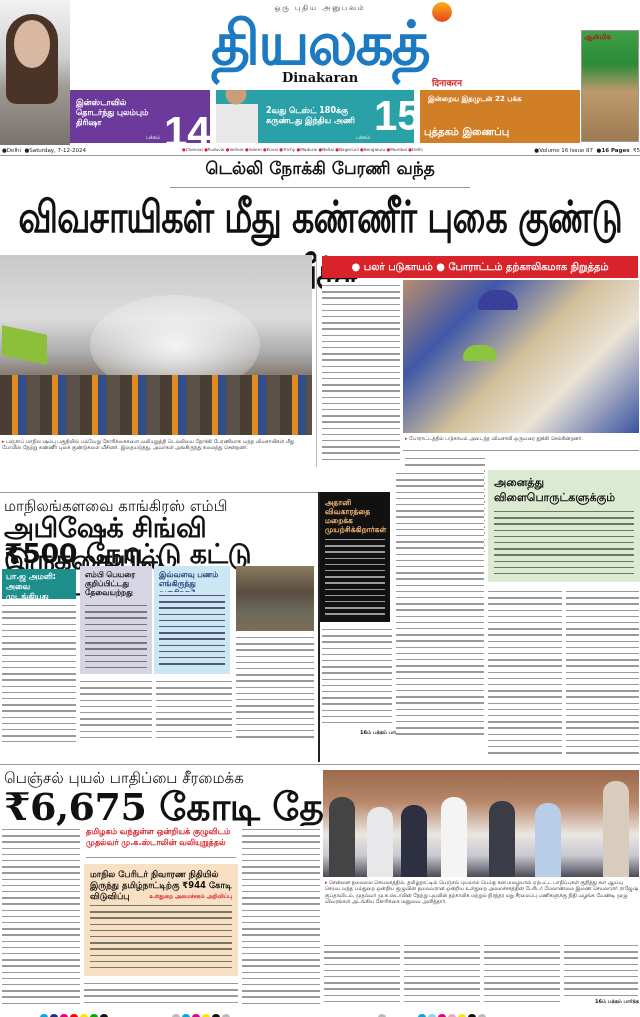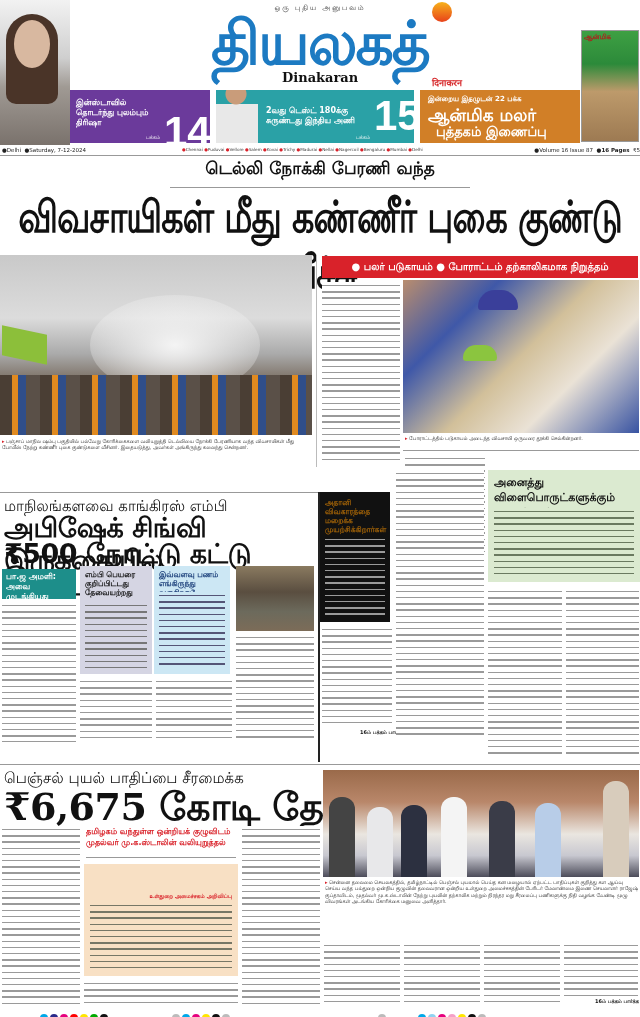--- a/index.html
+++ b/index.html
@@ -37,21 +37,21 @@
 .photo1 .smoke{position:absolute;left:90px;top:40px;width:170px;height:100px;border-radius:50%;background:radial-gradient(#f4f4f4,rgba(230,230,230,0))}
 .photo1 .flag1{position:absolute;left:2px;top:75px;width:45px;height:30px;background:#8cbf3a;transform:skewY(12deg)}
 .photo1 .crowd{position:absolute;left:0;bottom:0;width:312px;height:60px;background:repeating-linear-gradient(90deg,#4a3e34 0 12px,#e08a20 12px 18px,#2f4e8a 18px 26px,#5a5048 26px 40px)}
 .photo2{left:403px;top:280px;width:236px;height:153px;background:linear-gradient(135deg,#b98d6e 0,#3f58a8 25%,#d2c09a 50%,#eae2d6 70%,#3853a2 100%)}
 .photo2 .turban{position:absolute;left:75px;top:10px;width:40px;height:20px;border-radius:20px 20px 4px 4px;background:#3a3f9a}
 .photo2 .green{position:absolute;left:60px;top:65px;width:34px;height:16px;border-radius:16px 16px 4px 4px;background:#8bc53f}
 .cap{font-size:5px;line-height:6.4px;color:#222}
 .cap .arr{color:#d9222a}
 .boxgreen{left:488px;top:470px;width:152px;height:112px;background:#dbead0}
 .boxgreen .h{position:absolute;left:6px;top:5px;width:140px;font-size:11px;line-height:15px;font-weight:bold;color:#111}
-.boxblack{left:320px;top:492px;width:70px;height:130px;background:#111;color:#a16207}
+.boxblack{left:320px;top:492px;width:70px;height:130px;background:#111;color:#fdba74}
 .boxblack .h{position:absolute;left:5px;top:6px;width:62px;font-size:7.5px;line-height:9px;font-weight:bold}
 .boxblack .b{position:absolute;left:5px;top:44px;width:60px;height:80px;background:repeating-linear-gradient(#111 0 3px,#9a9a9a 3px 4.4px,#111 4.4px 6.2px)}
 .kicker2{left:4px;top:497px;font-size:15px;color:#111}
 .head2{left:4px;width:315px;font-size:27px;font-weight:bold;color:#111;letter-spacing:-0.5px;line-height:32px}
 .tealbox{left:2px;top:569px;width:74px;height:30px;background:#1d8e8a;color:#fff;font-size:8px;font-weight:bold;line-height:10px;padding:3px 4px}
 .greybox{left:80px;top:566px;width:72px;height:108px;background:#d5d5e3}
 .bluebox{left:154px;top:566px;width:76px;height:108px;background:#cce7f4}
 .greybox .h,.bluebox .h{position:absolute;left:5px;top:4px;width:64px;font-size:7.5px;line-height:9px;font-weight:bold;color:#111}
 .bluebox .h{color:#1b3f7a}
 .parl{left:236px;top:566px;width:78px;height:65px;background:linear-gradient(180deg,#8a7a60 0,#5a4e40 40%,#6c6a5c 70%,#7c6c58 100%)}
@@ -86,22 +86,21 @@
   <div class="pg" style="left:76px;top:44px">பக்கம்</div>
 </div>
 <div class="abs promo p2">
   <div class="cricketer"></div>
   <div class="t" style="left:50px;top:16px;width:90px">2வது டெஸ்ட் 180க்கு சுருண்டது இந்திய அணி</div>
   <div class="num" style="left:158px;top:4px">15</div>
   <div class="pg" style="left:140px;top:44px">பக்கம்</div>
 </div>
 <div class="abs promo p3">
   <div class="t" style="left:8px;top:4px;width:150px;font-size:7px">இன்றைய இதழுடன் 22 பக்க</div>
-  <div class="t" style="left:8px;top:15px;width:150px;font-size:17px;line-height:20px">ஆன்மிக மலர்</div>
-  <div class="t" style="left:16px;top:37px;width:150px;font-size:13px">புத்தகம் இணைப்பு</div>
+  <div class="t" style="left:4px;top:37px;width:150px;font-size:10px">புத்தகம் இணைப்பு</div>
 </div>
 <div class="abs mag">
   <div class="mt">ஆன்மிக</div>
 </div>
 
 <div class="abs dateline" style="left:2px;width:180px">
   <span>●</span><span>Delhi</span>
   <span>&nbsp;●</span><span>Saturday, 7-12-2024</span>
 </div>
 <div class="abs dateline" id="editions" style="left:182px;width:290px;font-size:4.2px;color:#444"><span><span style="color:#d9222a">●</span>Chennai&nbsp;</span><span><span style="color:#d9222a">●</span>Puduvai&nbsp;</span><span><span style="color:#d9222a">●</span>Vellore&nbsp;</span><span><span style="color:#d9222a">●</span>Salem&nbsp;</span><span><span style="color:#d9222a">●</span>Kovai&nbsp;</span><span><span style="color:#d9222a">●</span>Trichy&nbsp;</span><span><span style="color:#d9222a">●</span>Madurai&nbsp;</span><span><span style="color:#d9222a">●</span>Nellai&nbsp;</span><span><span style="color:#d9222a">●</span>Nagercoil&nbsp;</span><span><span style="color:#d9222a">●</span>Bengaluru&nbsp;</span><span><span style="color:#d9222a">●</span>Mumbai&nbsp;</span><span><span style="color:#d9222a">●</span>Delhi&nbsp;</span></div>
@@ -171,20 +170,21 @@
 <div class="abs txt fill" style="left:156px;top:678px;width:76px;height:64px"></div>
 <div class="abs vrule" style="left:318px;top:492px;height:270px;background:#222;width:2px"></div>
 
 <div class="abs rule" style="left:0;top:764px;width:640px"></div>
 <div class="abs kicker3">பெஞ்சல் புயல் பாதிப்பை சீரமைக்க</div>
 <div class="abs head3">₹6,675 கோடி தேவை</div>
 
 <div class="abs txt fill" style="left:2px;top:826px;width:78px;height:178px"></div>
 <div class="abs redhead">தமிழகம் வந்துள்ள ஒன்றியக் குழுவிடம் முதல்வர் மு.க.ஸ்டாலின் வலியுறுத்தல்</div>
 <div class="abs peach">
+  <div class="h">மாநில பேரிடர் நிவாரண நிதியில் இருந்து தமிழ்நாட்டிற்கு ₹944 கோடி விடுவிப்பு</div>
   <div class="s">உள்துறை அமைச்சகம் அறிவிப்பு</div>
   <div class="txt" style="position:absolute;left:6px;top:38px;width:142px;height:70px;background:repeating-linear-gradient(#f8e0c4 0 3px,#776 3px 4.4px,#f8e0c4 4.4px 6.2px)"></div>
 </div>
 <div class="abs txt fill" style="left:84px;top:980px;width:154px;height:24px"></div>
 <div class="abs txt fill" style="left:242px;top:826px;width:78px;height:178px"></div>
 
 <div class="abs photo3">
   <div class="person" style="left:6px;height:80px;background:#444"></div>
   <div class="person" style="left:44px;height:70px;background:#e8e8ea"></div>
   <div class="person" style="left:78px;height:72px;background:#2c3040"></div>

